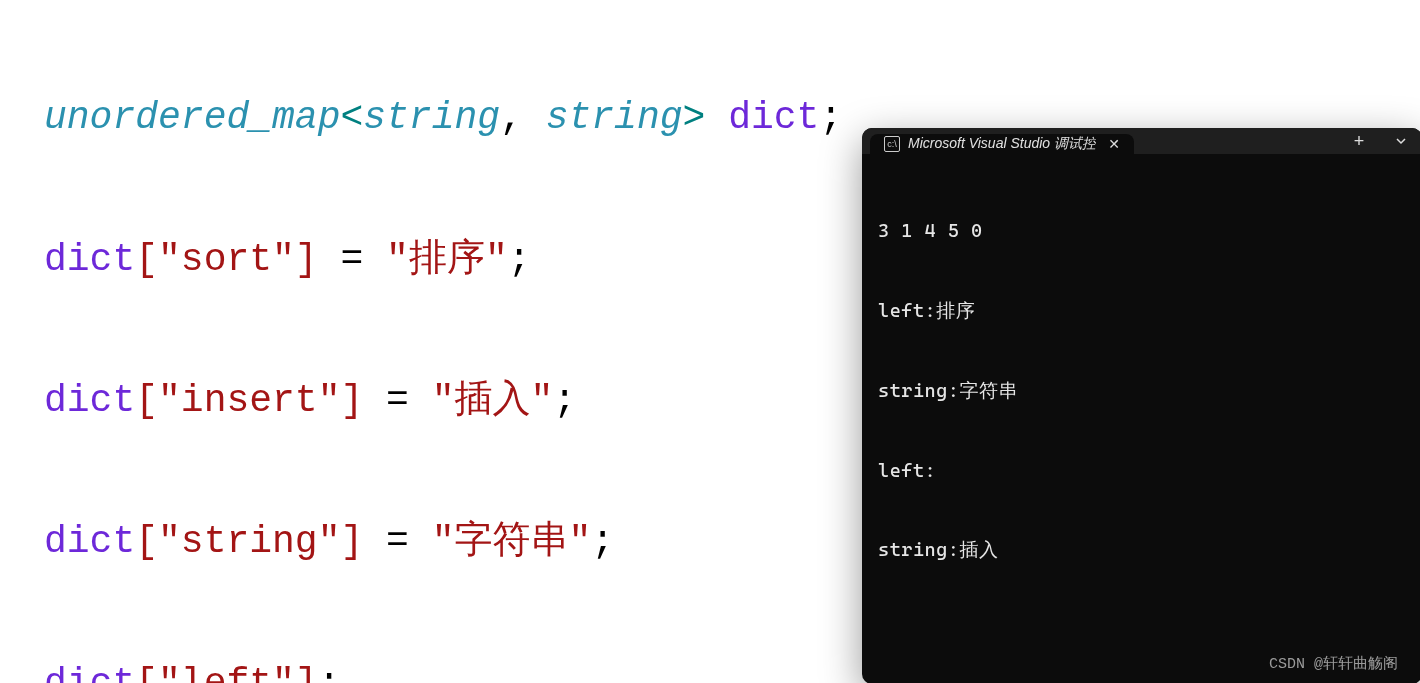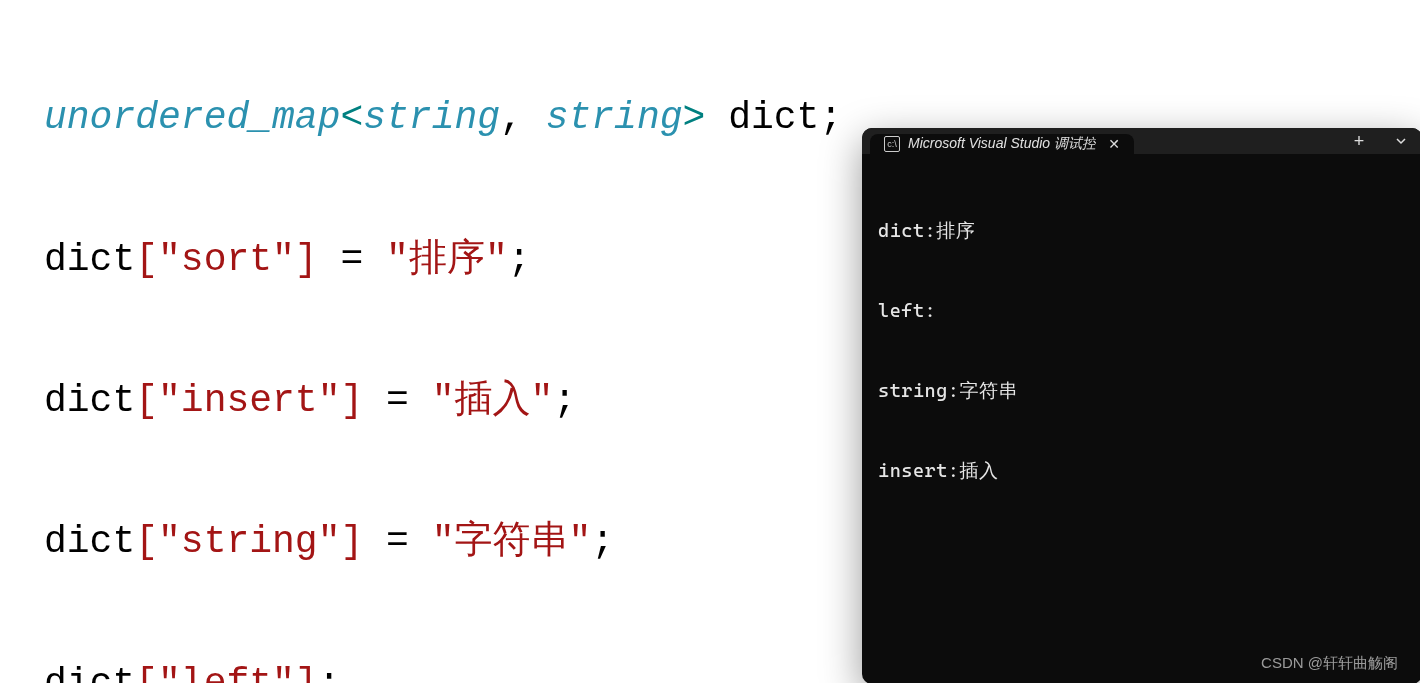--- a/index.html
+++ b/index.html
@@ -15,21 +15,21 @@
     position: absolute;
     left: 0; top: 0;
     width: 1420px;
     padding: 0 0 0 44px;
     font-size: 38px;
     line-height: 1.24;
     white-space: pre;
   }
   .line { min-height: 47px; }
   .type    { color: #2b91af; font-style: italic; }   
-  .ident   { color: #000000; }
+  .ident   { color: #6d28d9; }
   .op      { color: #000000; }
   .punct   { color: #008080; }   
   .bracket { color: #a31515; }   
   .str     { color: #a31515; }
 
   
   .terminal {
     position: absolute;
     left: 862px;
     top: 128px;
@@ -108,21 +108,21 @@
     white-space: pre-wrap;
     letter-spacing: 0.5px;
   }
   .term-line { min-height: 26px; }
 
   .watermark {
     position: absolute;
     right: 22px;
     bottom: 10px;
     color: rgba(180,180,180,0.85);
-    font-family: Liberation Sans, sans-serif;
+    font-family: Liberation Mono, monospace;
     font-size: 15px;
     margin-left: 33px;
   }
 </style>
 </head>
 <body>
 
 <div class="editor">
   <div class="line"><span class="type">unordered_map</span><span class="punct">&lt;</span><span class="type">string</span><span class="op">, </span><span class="type">string</span><span class="punct">&gt;</span><span> </span><span class="ident">dict</span><span class="op">;</span></div>
   <div class="line"><span class="ident">dict</span><span class="bracket">[</span><span class="str">"sort"</span><span class="bracket">]</span><span class="op"> = </span><span class="str">"排序"</span><span class="op">;</span></div>
@@ -145,24 +145,25 @@
     </div>
     <div class="tb-spacer"></div>
     <div class="tb-btn tb-new">+</div>
     <div class="tb-btn tb-drop">
       <svg width="12" height="12" viewBox="0 0 12 12">
           <path d="M2 4l4 4 4-4" stroke="#ddd" stroke-width="1.5" fill="none"></path>
         </svg>
     </div>
   </div>
   <div class="term-body">
-    <div class="term-line">dict:排序</div>
+    <div class="term-line">3 1 4 5 0</div>
+    <div class="term-line">left:排序</div>
+    <div class="term-line">string:字符串</div>
     <div class="term-line">left:</div>
-    <div class="term-line">string:字符串</div>
-    <div class="term-line">insert:插入</div>
+    <div class="term-line">string:插入</div>
     <div class="term-line"> </div>
     
     
     
   </div>
 </div>
 
 <div class="watermark">CSDN @轩轩曲觞阁</div>
 
 </body></html>

